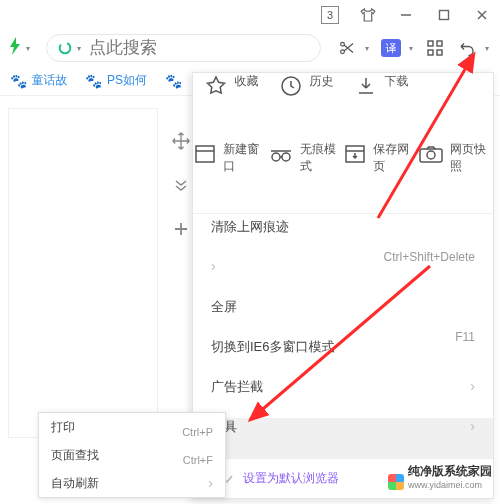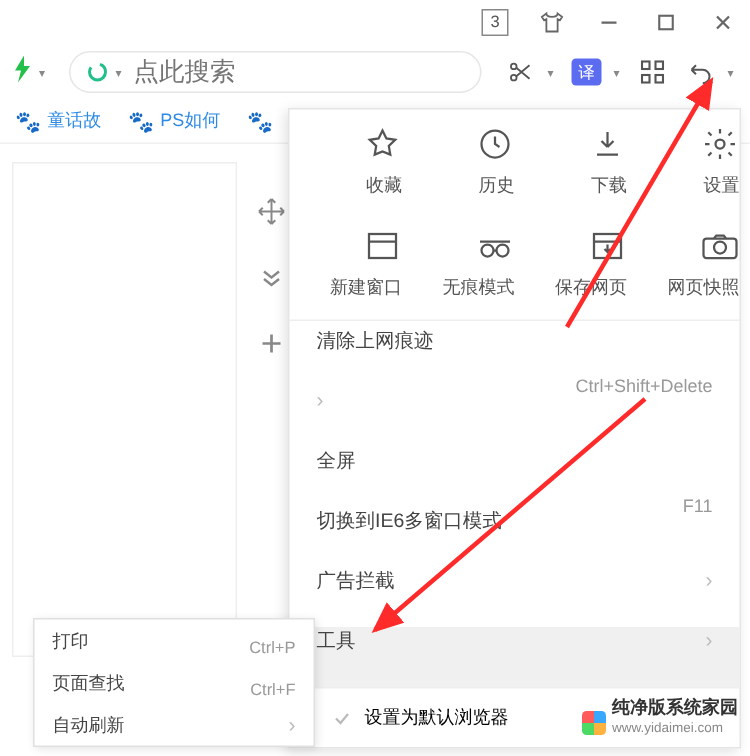--- a/index.html
+++ b/index.html
@@ -21,31 +21,31 @@
   .hamburger span{ display:block; height:2px; background:#555; margin:4px 2px;}
   .tabstrip { height:30px; display:flex; align-items:center; padding:0 10px; gap:18px; border-bottom:1px solid #f0f0f0;}
   .tab { display:flex; align-items:center; gap:4px; color:#2d8ae6; font-size:12px;}
   .paw { color:#2d8ae6; font-size:14px;}
   .empty-panel { position:absolute; left:8px; top:108px; width:150px; height:330px; border:1px solid #eee;}
   .side-tools { position:absolute; left:170px; top:130px; display:flex; flex-direction:column; gap:22px; color:#777;}
   .side-tools div{ width:22px; height:22px; display:flex; align-items:center; justify-content:center;}
   
   .menu { position:absolute; right:6px; top:72px; width:302px; background:#fff; box-shadow: -2px 2px 8px rgba(0,0,0,0.12); border:1px solid #e5e5e5; }
   .menu-grid { display:grid; grid-template-columns: repeat(4,1fr); }
-  .menu-grid .cell { height:68px; display:flex; flex-direction:column; align-items:flex-end; justify-content:center; gap:6px;}
+  .menu-grid .cell { height:68px; display:flex; flex-direction:row; align-items:flex-start; justify-content:center; gap:6px;}
   .menu-grid .cell .ic { width:26px; height:26px; color:#555; display:flex; align-items:center; justify-content:center;}
   .menu-grid .cell .lbl { font-size:12px; color:#555;}
   .menu-sep { height:1px; background:#eee; margin:4px 0;}
   .menu-list .row { height:40px; display:flex; align-items:flex-start; justify-content:space-between; padding:0 18px; font-size:13px; color:#444;}
   .menu-list .row .hint { color:#999; font-size:12px;margin-top:32px;}
   .menu-list .row.hl { background:#f0f0f0;gap:28px;}
   .chev { color:#bbb; font-size:14px;}
-  .menu-foot { height:40px; display:flex; align-items:center; padding:0 28px; gap:8px; color:#000000; font-size:12px; border-top:1px solid #eee;}
+  .menu-foot { height:40px; display:flex; align-items:center; padding:0 28px; gap:8px; color:#8b5cf6; font-size:12px; border-top:1px solid #eee;}
   
-  .submenu { position:absolute; left:22px; top:412px; width:188px; background:#fff; border:1px solid #e0e0e0; box-shadow:1px 1px 6px rgba(0,0,0,0.12);}
+  .submenu { position:absolute; left:38px; top:412px; width:188px; background:#fff; border:1px solid #e0e0e0; box-shadow:1px 1px 6px rgba(0,0,0,0.12);}
   .submenu .srow { height:28px; display:flex; align-items:center; justify-content:space-between; padding:0 12px; font-size:12px; color:#444;}
   .submenu .srow .hint{ color:#999; font-size:11px;margin-top:10px;}
   
   .arrow { position:absolute; pointer-events:none; }
   .watermark { position:absolute; right:8px; bottom:14px; display:flex; align-items:flex-end; gap:4px; font-size:12px; color:#333;}
   .wm-logo { width:16px; height:16px; background: conic-gradient(#3aa7ff 0 90deg,#ffb23e 90deg 180deg,#4cd964 180deg 270deg,#ff5b5b 270deg 360deg); border-radius:3px;}
   .wm-sub { font-size:9px; color:#888;}
 </style>
 </head>
 <body>
@@ -179,29 +179,20 @@
         </div>
       <div class="lbl">历史</div>
     </div>
     <div class="cell">
       <div class="ic">
           <svg width="24" height="24" viewBox="0 0 24 24" fill="none" stroke="#555" stroke-width="1.5">
             <path d="M12 4v10m0 0l-4-4m4 4l4-4M5 19h14"></path>
           </svg>
         </div>
       <div class="lbl">下载</div>
-    </div>
-    <div class="cell">
-      <div class="ic">
-          <svg width="24" height="24" viewBox="0 0 24 24" fill="none" stroke="#555" stroke-width="1.5">
-            <circle cx="12" cy="12" r="3"></circle>
-            <path d="M12 2v3M12 19v3M4.2 4.2l2.1 2.1M17.7 17.7l2.1 2.1M2 12h3M19 12h3M4.2 19.8l2.1-2.1M17.7 6.3l2.1-2.1"></path>
-          </svg>
-        </div>
-      <div class="lbl">设置</div>
     </div>
   </div>
   <div class="menu-grid">
     <div class="cell">
       <div class="ic">
           <svg width="24" height="22" viewBox="0 0 24 22" fill="none" stroke="#555" stroke-width="1.5">
             <rect x="3" y="3" width="18" height="16"></rect>
             <line x1="3" y1="8" x2="21" y2="8"></line>
           </svg>
         </div>

